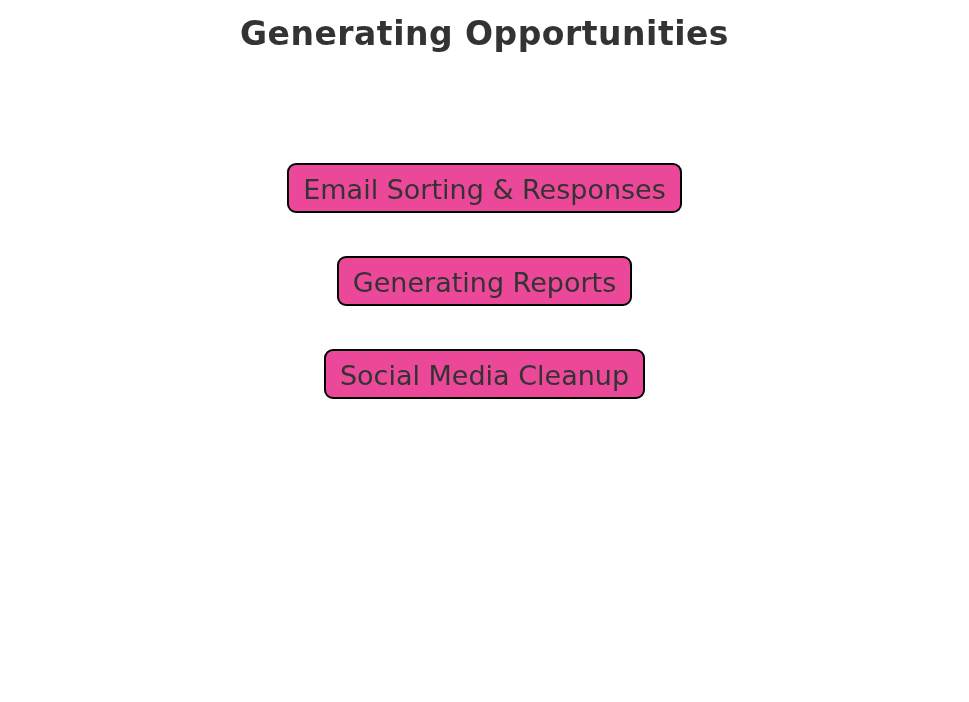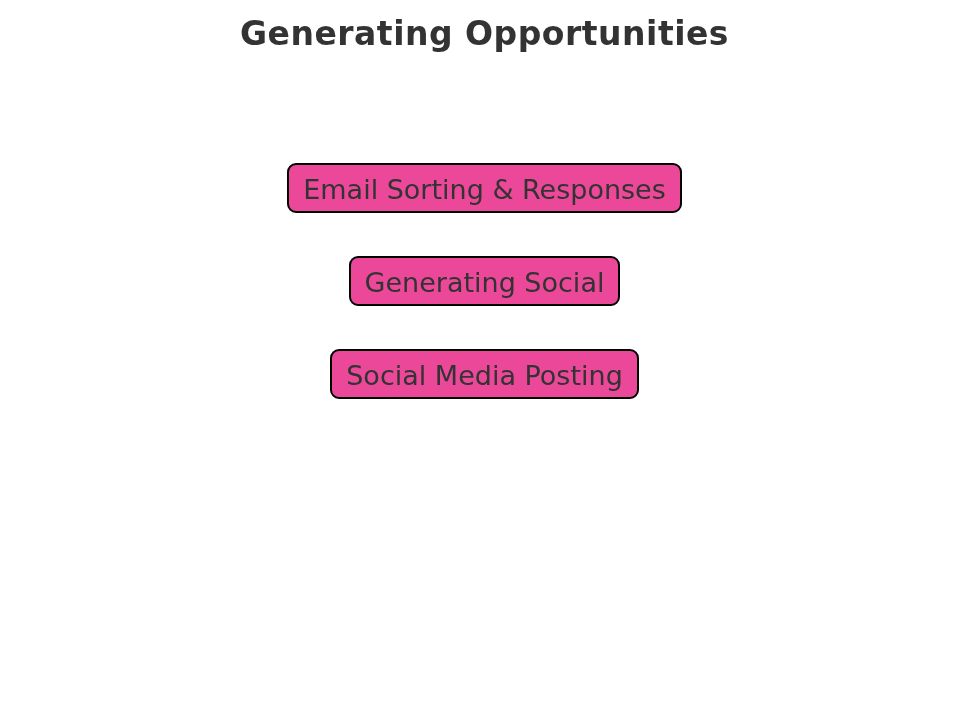--- a/index.html
+++ b/index.html
@@ -54,19 +54,19 @@
 <body>
 
 <div id="canvas">
   <div class="title">Generating Opportunities</div>
 
   <div class="box-column">
     <div class="diagram-box">
       <span>Email Sorting &amp; Responses</span>
     </div>
     <div class="diagram-box">
-      <span>Generating Social</span>
+      <span>Generating Reports</span>
     </div>
     <div class="diagram-box">
-      <span>Social Media Posting</span>
+      <span>Social Media Cleanup</span>
     </div>
   </div>
 </div>
 
 </body></html>

